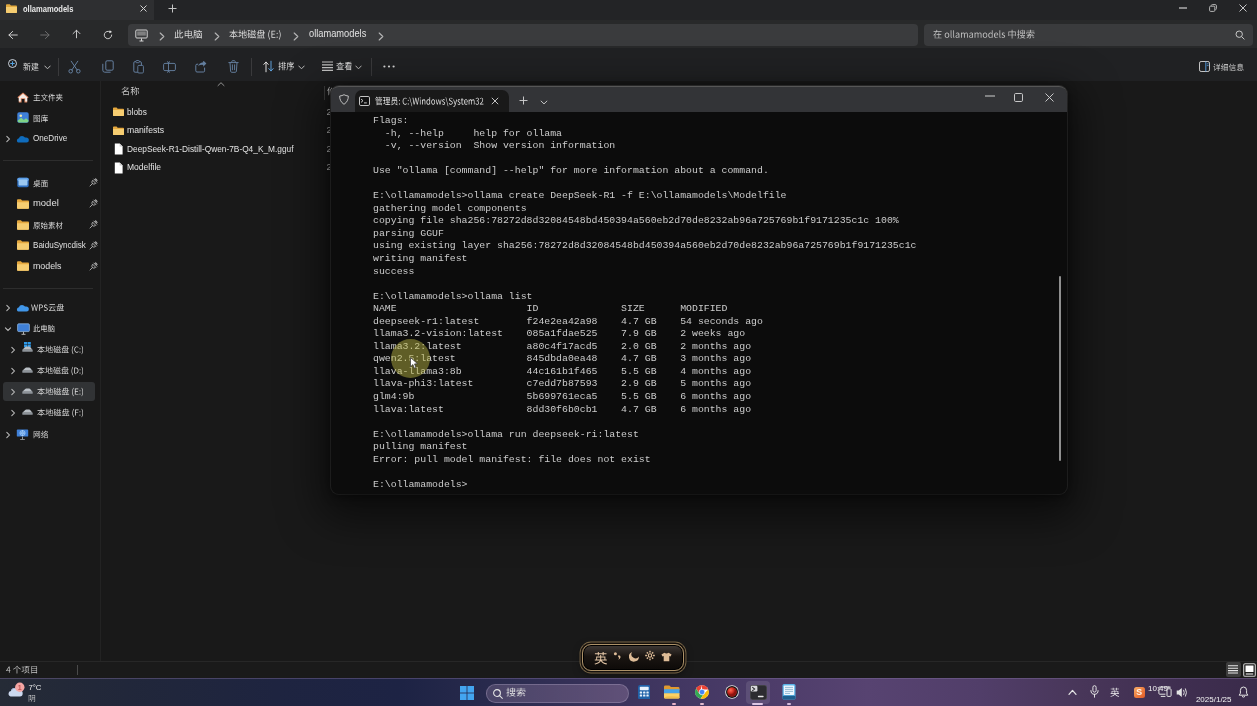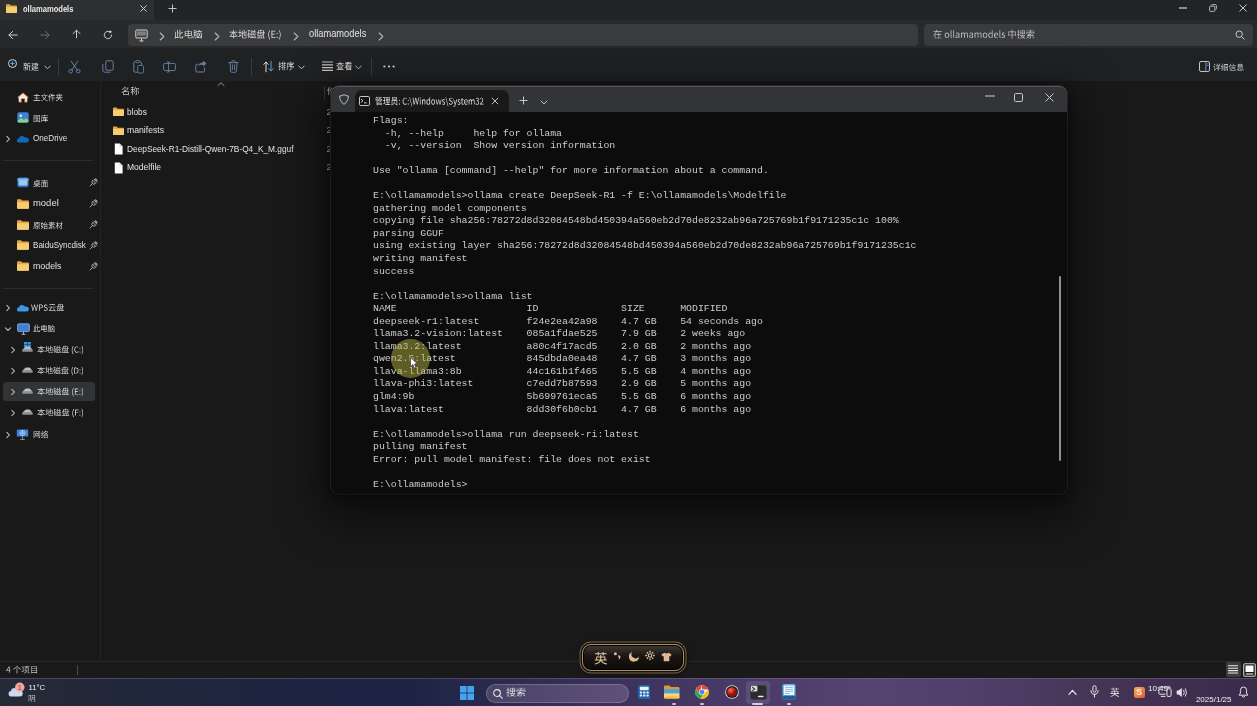--- a/index.html
+++ b/index.html
@@ -482,21 +482,21 @@
     </svg>
 <div class="abs" style="left:0;top:678px;width:1257px;height:28px;
 background:linear-gradient(90deg,#252b36 0%,#21273a 10%,#1e2440 22%,#1d2344 32%,#2a2b4e 40%,#373159 47%,#423762 54%,#4e3d6a 62%,#574371 69%,#513e69 78%,#483659 86%,#3f2e50 94%,#3a2b4a 100%);
 border-top:1px solid rgba(135,115,165,0.4)"></div>
 <svg class="abs" style="left:7px;top:680px" width="22" height="18" viewBox="0 0 22 18">
 <path d="M5 16.5 Q1.5 16.5 1.5 13.7 Q1.5 11.2 3.9 10.9 Q4.6 8.1 7.6 8.1 Q10 8.1 11.1 10.2 Q11.6 10 12.5 10 Q15.5 10 15.7 13.2 Q15.7 16.5 12.9 16.5 Z" fill="#ccd9ef"></path>
 <path d="M4.5 10.9 Q5.8 7.9 9.2 8.9 L11.1 10.2 Q10 8.1 7.6 8.1 Q4.6 8.1 4.5 10.9Z" fill="#9fb4d8"></path>
 <circle cx="12.8" cy="7.3" r="4.7" fill="#f4a6a4"></circle>
       <text x="12.8" y="9.8" font-size="7" fill="#c05555" text-anchor="middle" font-family="Liberation Sans" font-weight="bold">1</text>
     </svg>
-<div class="abs" style="left:28.4px;top:682.82px;font-size:7.8px;line-height:9.36px;color:#f0f0f0;white-space:pre;">11°C</div>
+<div class="abs" style="left:28.4px;top:682.82px;font-size:7.8px;line-height:9.36px;color:#f0f0f0;white-space:pre;">7°C</div>
 <svg class="abs" style="left:28.4px;top:693.82px" width="7.8" height="9.7" viewBox="0 -7.18 7.8 9.7">
       <path fill="#d0d0d0" d="M6.6 -3.8V-2.5H4.3C4.3 -2.7 4.3 -2.9 4.3 -3.1V-3.8ZM6.6 -4.3H4.3V-5.6H6.6ZM3.8 -6.2V-3.1C3.8 -2 3.7 -0.6 2.7 0.4C2.8 0.4 3.1 0.6 3.2 0.7C3.9 -0 4.2 -1 4.3 -1.9H6.6V-0.2C6.6 -0 6.5 0 6.4 0C6.3 0 5.9 0 5.5 0C5.6 0.1 5.7 0.4 5.7 0.6C6.3 0.6 6.6 0.6 6.8 0.5C7.1 0.4 7.1 0.2 7.1 -0.1V-6.2ZM0.7 -6.2V0.6H1.2V-5.7H2.5C2.3 -5.2 2.1 -4.5 1.8 -3.9C2.4 -3.3 2.6 -2.8 2.6 -2.4C2.6 -2.1 2.5 -1.9 2.4 -1.8C2.3 -1.8 2.2 -1.8 2.1 -1.8C2 -1.7 1.9 -1.7 1.7 -1.8C1.8 -1.6 1.8 -1.4 1.8 -1.2C2 -1.2 2.2 -1.2 2.4 -1.2C2.5 -1.2 2.7 -1.3 2.8 -1.4C3 -1.5 3.1 -1.9 3.1 -2.3C3.1 -2.8 3 -3.3 2.4 -4C2.7 -4.6 3 -5.4 3.2 -6L2.8 -6.3L2.7 -6.2Z"></path>
     </svg>
 <svg class="abs" style="left:459.5px;top:685.5px" width="14" height="14" viewBox="0 0 14 14">
       <g fill="#43a5f0">
         <rect x="0" y="0" width="6.6" height="6.6"></rect>
         <rect x="7.4" y="0" width="6.6" height="6.6"></rect>
         <rect x="0" y="7.4" width="6.6" height="6.6"></rect>
         <rect x="7.4" y="7.4" width="6.6" height="6.6"></rect>
       </g>

